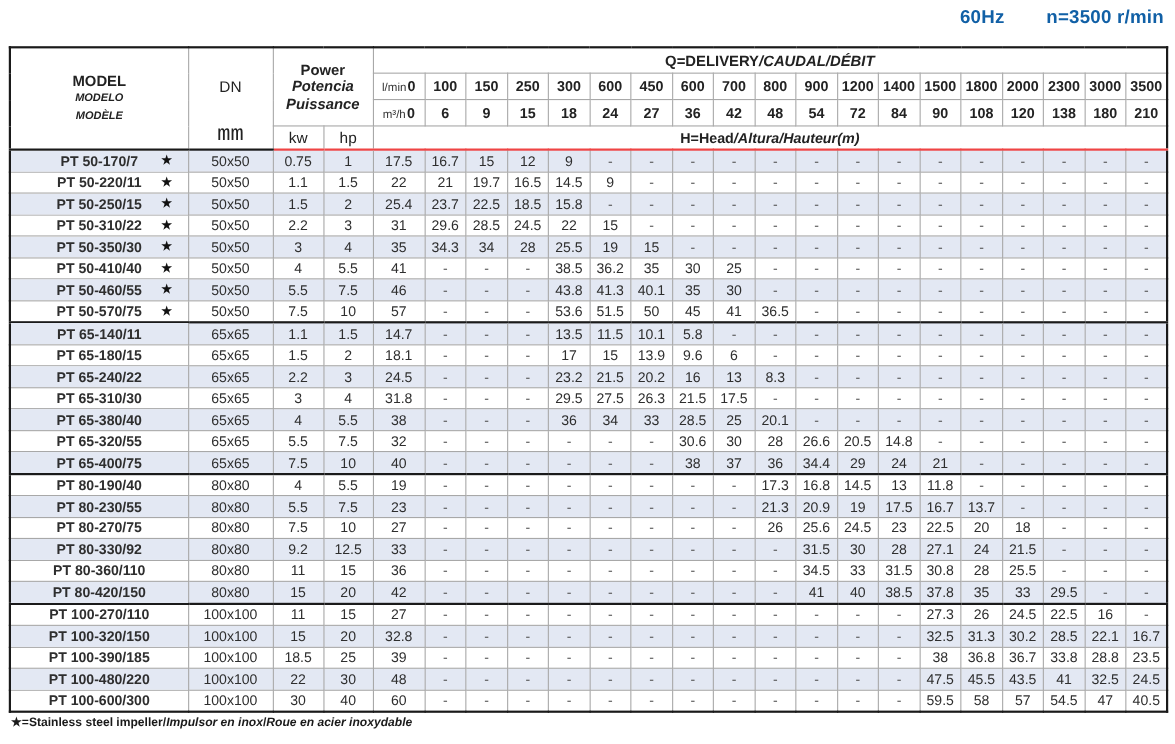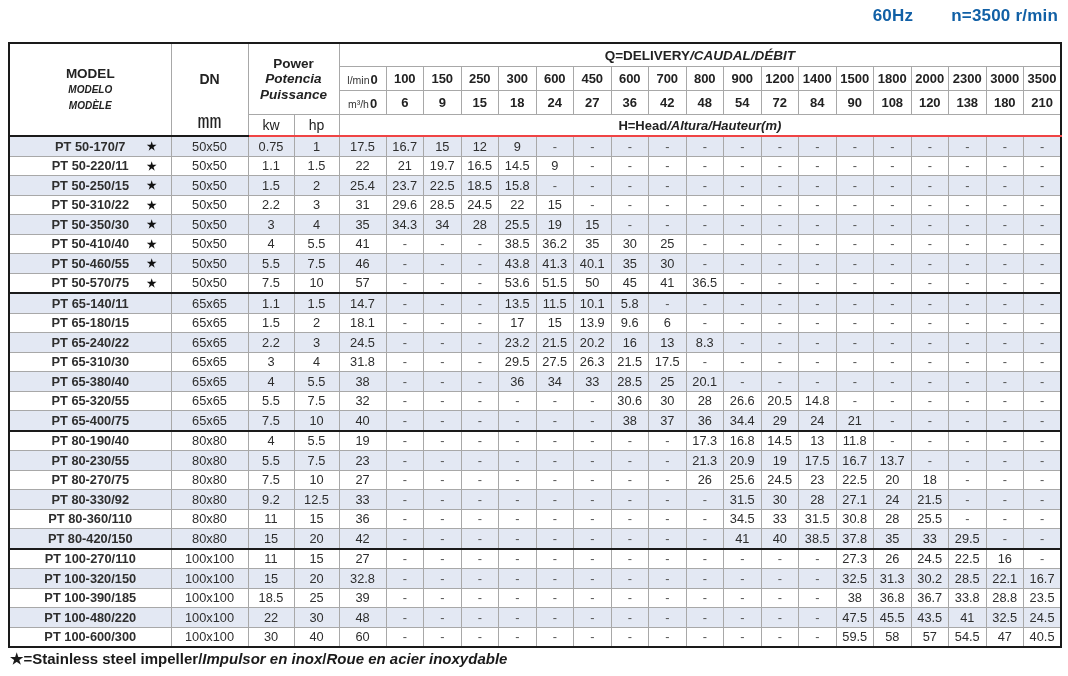--- a/index.html
+++ b/index.html
@@ -19,21 +19,21 @@
     border:2px solid #1a1a1a;
   }
   table.spec td { border:1px solid #a8a8a8; text-align:center; vertical-align:middle; padding:0; }
   
   .cell-model-h, .cell-dn-h { border-bottom:2px solid #1a1a1a !important; }
   .cell-model-h .ln1 { font-size:13.5px; font-weight:bold;text-align:center; }
   .cell-model-h .ln2, .cell-model-h .ln3 { font-size:10px; font-weight:bold; font-style:italic;text-align:center; }
   .cell-model-h div { line-height:16px; }
   .cell-dn-h { vertical-align:top; }
   .dn-flex { display:flex; flex-direction:column; height:88px; }
-  .dn-top { flex:1; display:flex; align-items:center; justify-content:center; font-weight:bold; font-size:14px; }
+  .dn-top { flex:1; display:flex; align-items:center; justify-content:center; font-weight:normal; font-size:14px; }
   .dn-bottom { height:21px; font-size:20px; line-height:19px;font-family:Liberation Mono, monospace; }
   .cell-power-h div { line-height:15.5px; font-size:13.5px; font-weight:bold; }
   .cell-power-h .ln2, .cell-power-h .ln3 { font-style:italic; }
   .unit-cell { font-size:14px; height:20px; }
   .cell-qtitle { font-size:13.5px; font-weight:bold; height:22px; }
   .cell-qtitle i, .cell-htitle i { font-style:italic; }
   .q-label-cell { height:23px; }
   .q-label-cell .q-label { font-size:10.5px; color:#333; font-weight:normal; }
   .q-label-cell b { font-size:13px; font-weight:bold; margin-left:1px; }
   .q-num { font-size:13px; font-weight:bold; height:23px; }
@@ -41,21 +41,21 @@
   tr.h-row-d td { border-bottom:2px solid #ef4444; }
   
   tr.data-row td { height:18.5px; font-size:12.8px; color:#2e2e2e; }
   tr.data-row.shaded td { background:#e3e8f3; }
   tr.group-start td { border-top:2px solid #1a1a1a; }
   td.td-model { position:relative; font-weight:bold; color:#151515; font-size:13px; }
   td.td-model .star { position:absolute; right:14px; top:50%; transform:translateY(-50%); font-size:11px; color:#111; }
   td.td-val.dash { color:#555; }
   
   .footnote {
-    position:absolute; left:10px; top:650px; font-size:15px; font-weight:bold; color:#1a1a1a;
+    position:absolute; left:10px; top:650px; font-size:11px; font-weight:bold; color:#1a1a1a;
   }
   .footnote .it { font-style:italic; }
 </style>
 </head>
 <body>
 
 <div class="title-bar">
   <span>60Hz</span>
   <span>n=3500 r/min</span>
 </div>

